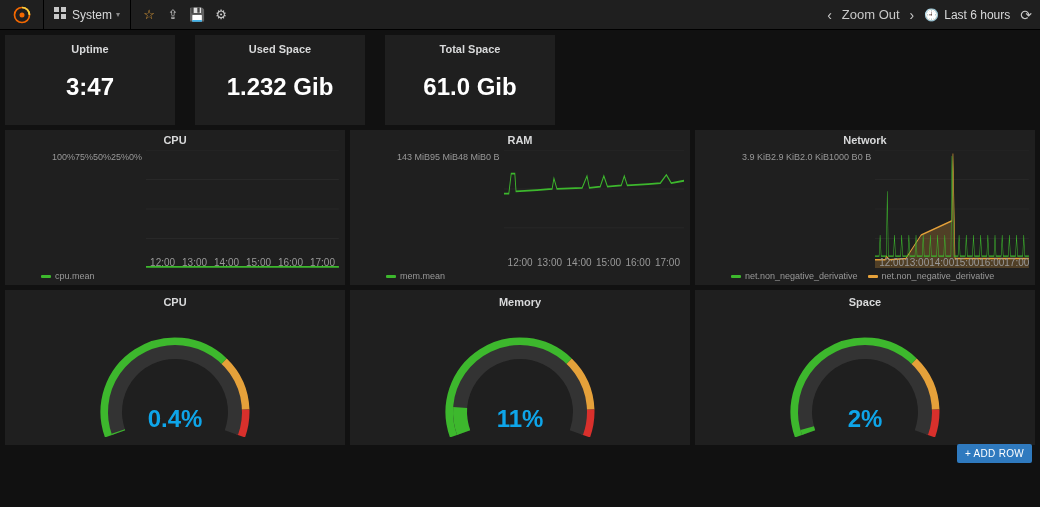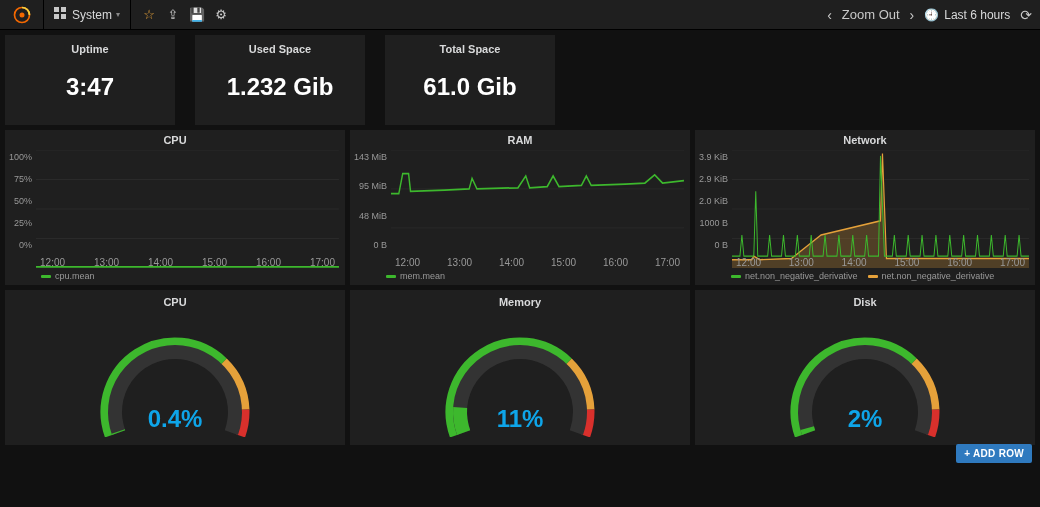--- a/index.html
+++ b/index.html
@@ -73,26 +73,27 @@
   height: 155px;
   flex: 1;
   position: relative;
   display: flex;
   flex-direction: column;
 }
 .graph-panel .title { text-align: center; font-size: 11px; font-weight: bold; padding: 4px 0 2px; }
 .graph-body { flex: 1; display: flex; padding: 2px 6px 0 4px; }
 .y-axis {
   display: flex;
-  flex-direction: column;
+  flex-direction: row;
   justify-content: space-between;
   text-align: right;
   font-size: 9px;
   color: #999;
   padding: 2px 4px 18px 0;
+  margin-left: 43px;
 }
 .plot { flex: 1; position: relative; }
 .plot svg { width: 100%; height: 100%; display: block; }
 .x-axis {
   position: absolute;
   bottom: 0; left: 0; right: 0;
   display: flex;
   justify-content: space-between;
   font-size: 10px;
   color: #999;
@@ -129,21 +130,21 @@
   color: #0ea5e9;
 }
 
 .add-row {
   position: absolute;
   right: 8px;
   bottom: 44px;
   background: #2f7abf;
   color: #fff;
   font-size: 10px;
-  font-weight: bold;
+  font-weight: normal;
   padding: 4px 8px;
   border-radius: 2px;
   cursor: pointer;
   letter-spacing: 0.3px;
 }
 </style>
 </head>
 <body>
 
 <div class="topbar">
@@ -341,21 +342,21 @@
             <path d="M 29.221516544986414 118.94141003279681 A 70 70 0 0 1 143.62608593212983 44.646213976294426" stroke="#3db82d" stroke-width="9" fill="none" stroke-linecap="butt"></path>
             <path d="M 143.62608593212983 44.646213976294426 A 70 70 0 0 1 164.9573578913367 92.55703523082494" stroke="#e5a13a" stroke-width="9" fill="none" stroke-linecap="butt"></path>
             <path d="M 164.9573578913367 92.55703523082494 A 70 70 0 0 1 160.7784834550136 118.94141003279681" stroke="#d9302c" stroke-width="9" fill="none" stroke-linecap="butt"></path>
             <path d="M 38.618442752845496 115.52120859954012 A 60 60 0 1 1 151.3815572471545 115.52120859954013" stroke="#333" stroke-width="14" fill="none"></path>
             <path d="M 38.618442752845496 115.52120859954012 A 60 60 0 0 1 35.161131366532516 90.60570817234212" stroke="#3db82d" stroke-width="14" fill="none"></path>
           </svg>
           <div class="gauge-value">11%</div>
         </div>
       </div>
       <div class="gauge-panel">
-        <div class="title">Disk</div>
+        <div class="title">Space</div>
         <div class="gauge-wrap">
           <svg viewBox="0 0 190 120">
             <path d="M 29.221516544986414 118.94141003279681 A 70 70 0 0 1 143.62608593212983 44.646213976294426" stroke="#3db82d" stroke-width="9" fill="none" stroke-linecap="butt"></path>
             <path d="M 143.62608593212983 44.646213976294426 A 70 70 0 0 1 164.9573578913367 92.55703523082494" stroke="#e5a13a" stroke-width="9" fill="none" stroke-linecap="butt"></path>
             <path d="M 164.9573578913367 92.55703523082494 A 70 70 0 0 1 160.7784834550136 118.94141003279681" stroke="#d9302c" stroke-width="9" fill="none" stroke-linecap="butt"></path>
             <path d="M 38.618442752845496 115.52120859954012 A 60 60 0 1 1 151.3815572471545 115.52120859954013" stroke="#333" stroke-width="14" fill="none"></path>
             <path d="M 38.618442752845496 115.52120859954012 A 60 60 0 0 1 37.21024599214051 111.13518923691593" stroke="#3db82d" stroke-width="14" fill="none"></path>
           </svg>
           <div class="gauge-value">2%</div>
         </div>

